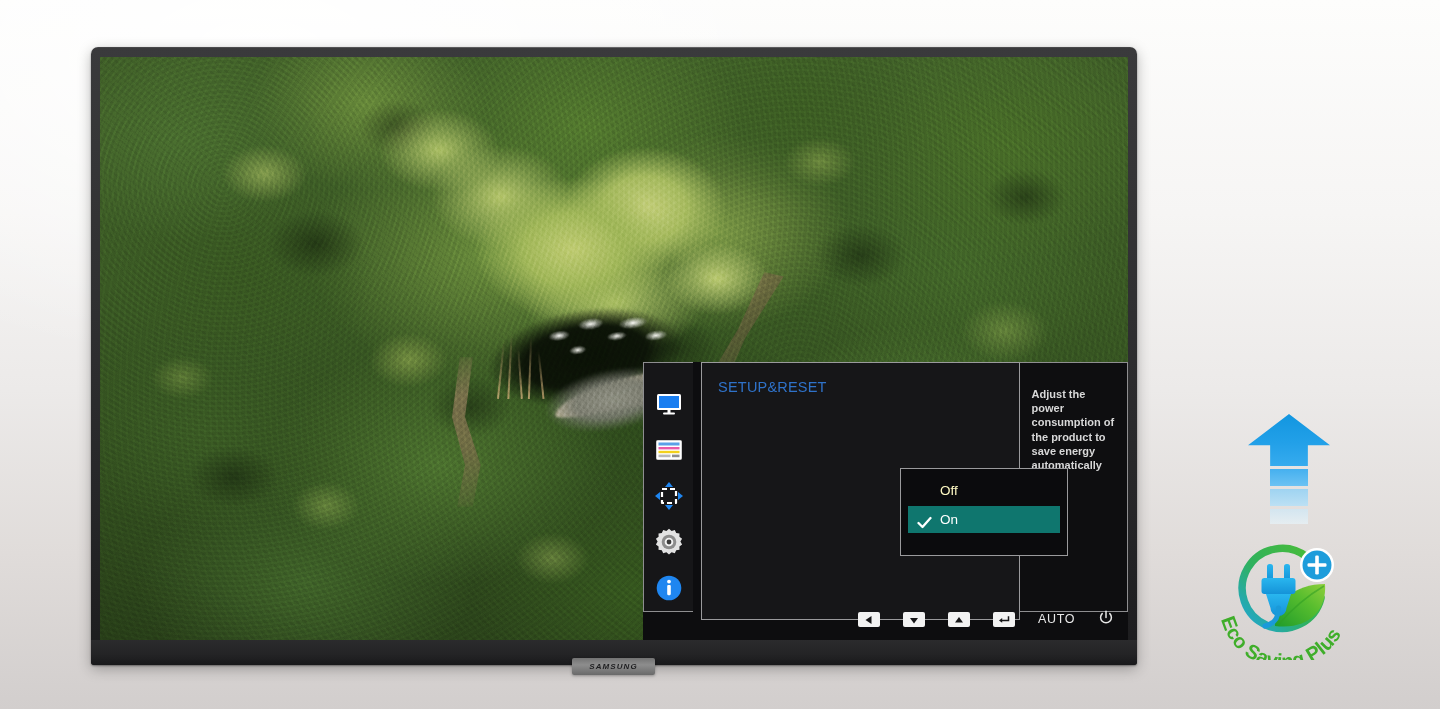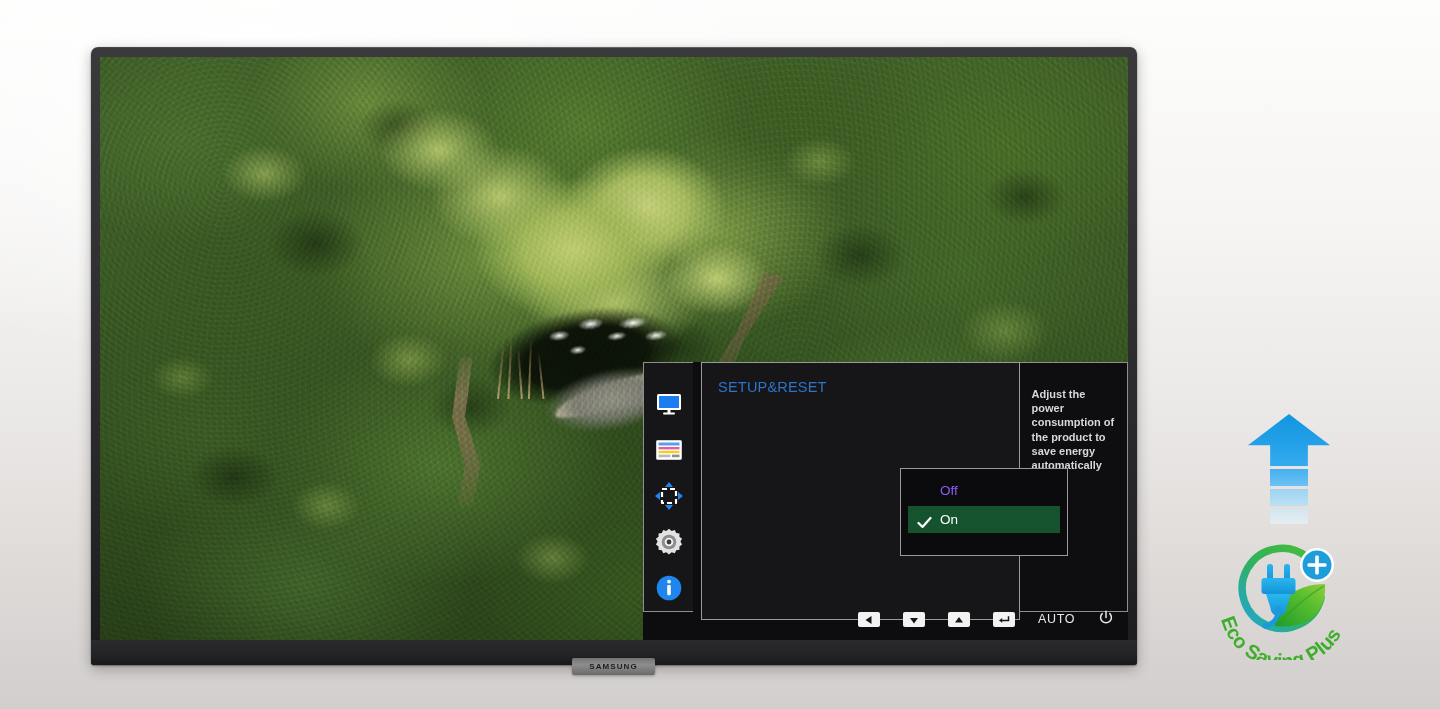--- a/index.html
+++ b/index.html
@@ -50,21 +50,21 @@
   }
   
   #stand-neck {
     position: absolute;
     left: 572px; top: 658px;
     width: 83px; height: 17px;
     background: linear-gradient(to bottom, #6e6e6e 0%, #8a8a8a 35%, #77 75%, #5c5c5c 100%);
     background: linear-gradient(to bottom, #737373 0%, #8d8d8d 40%, #6a6a6a 100%);
     border-radius: 2px;
     box-shadow: 0 1px 3px rgba(0,0,0,0.3);
-    display: flex; align-items: center; justify-content: center;
+    display: flex; align-items: center; justify-content: center; font-style: italic;
   }
   #samsung-word {
     font-size: 8px; font-weight: bold; letter-spacing: 1.1px;
     color: #1d1d1f;
     font-family: "Liberation Sans", sans-serif;
     transform: scaleY(0.92);
   }
 
   
   .forest {
@@ -301,26 +301,26 @@
     background: #0b0b0d;
     padding: 6px 0 0 0;
     z-index: 6;
   }
   .dd-item {
     height: 27px;
     line-height: 27px;
     margin: 2px 7px;
     padding-left: 32px;
     font-size: 13.5px;
-    color: #8b5cf6;
+    color: #fef9c3;
     position: relative;
     white-space: nowrap;
   }
   .dd-item.selected {
-    background: #14532d;
+    background: #0f766e;
     color: #ffffff;
   }
   .dd-check {
     position: absolute; left: 9px; top: 50%;
     transform: translateY(-50%);
     width: 15px; height: 15px;
   }
 
   
   #osd-buttons {

